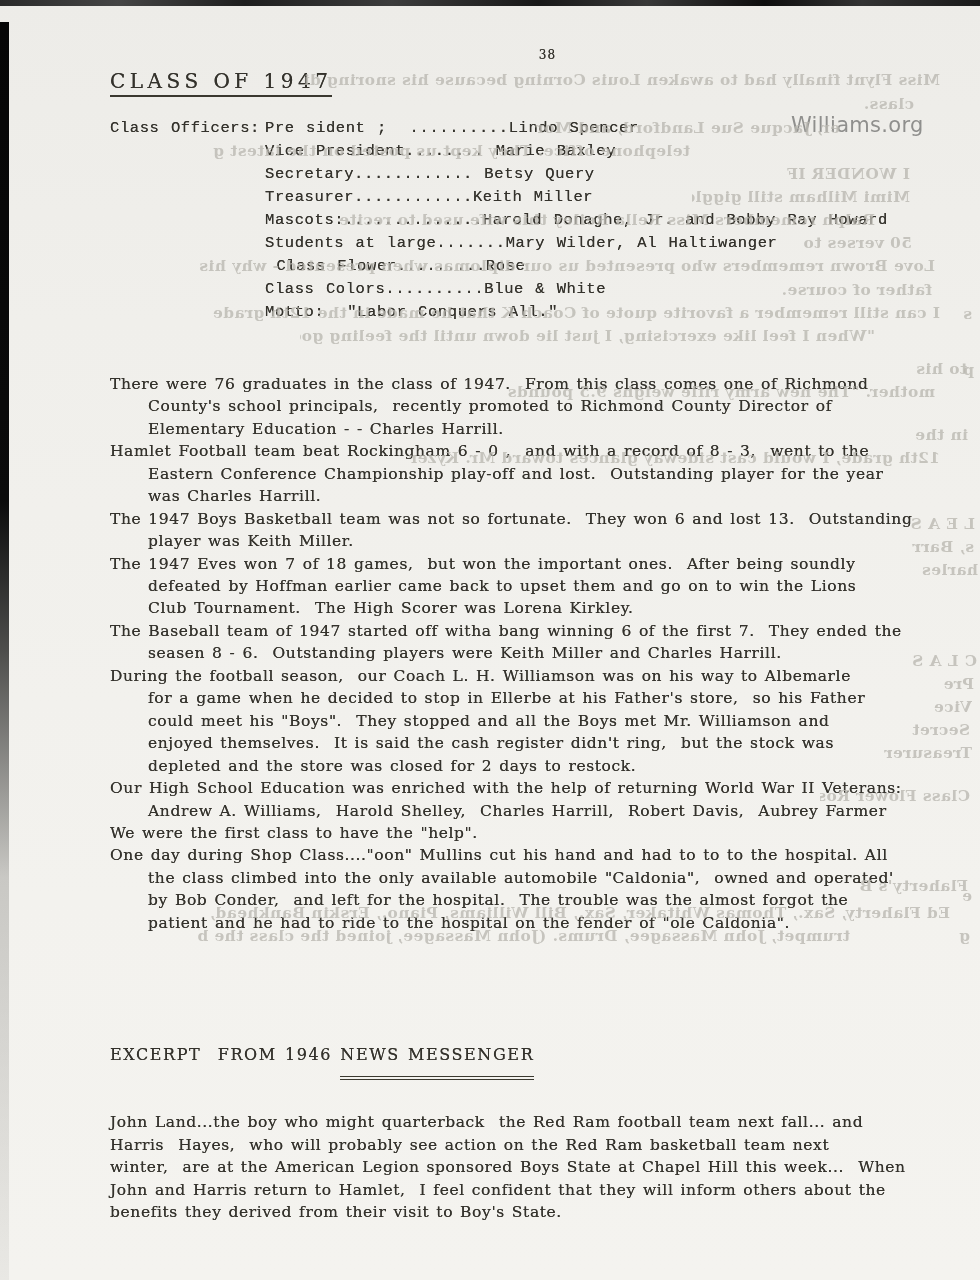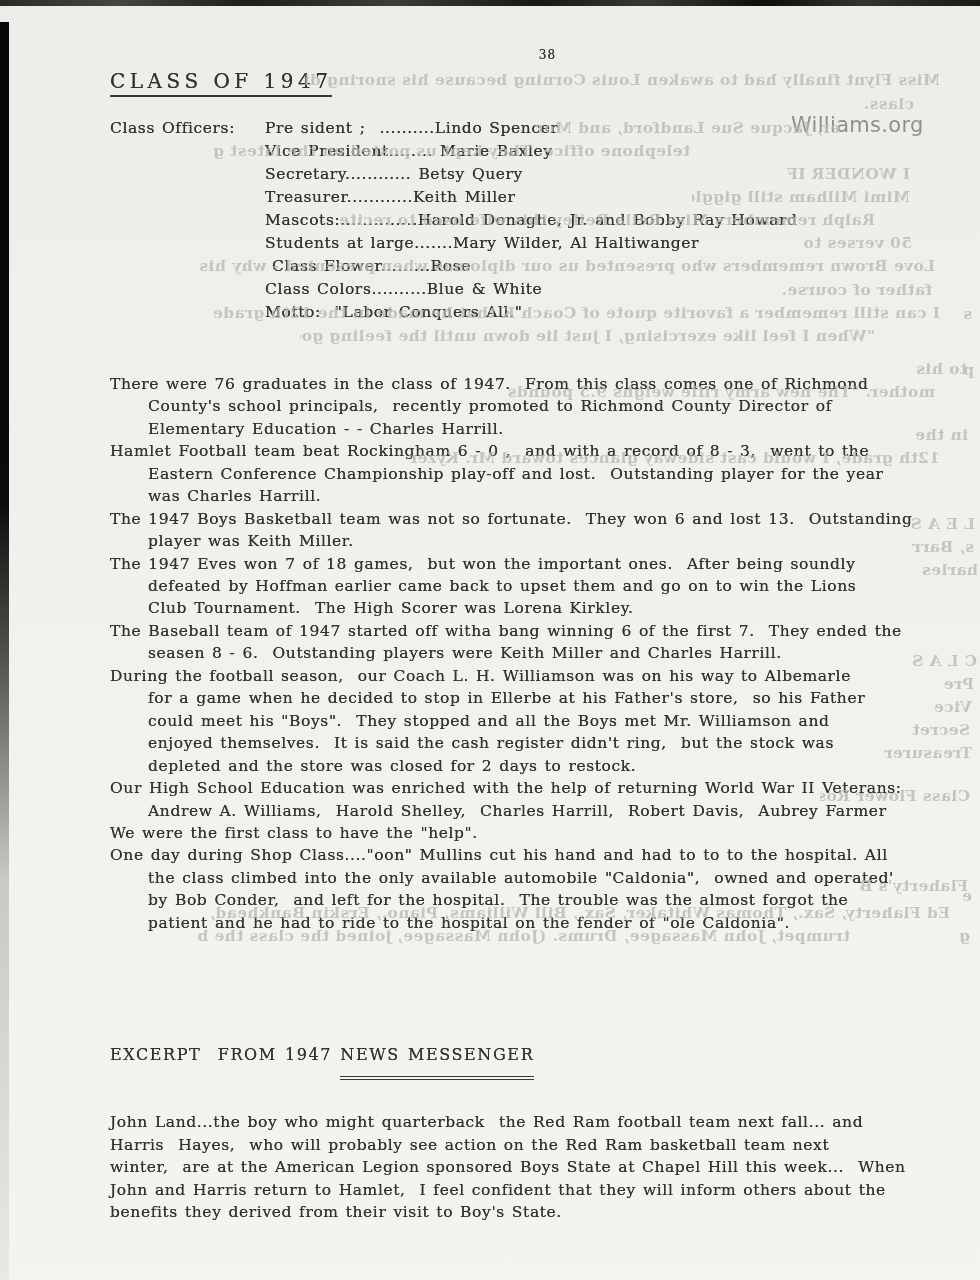--- a/index.html
+++ b/index.html
@@ -10,21 +10,21 @@
     background:linear-gradient(90deg,#2a2a2a 0%,#454545 12%,#1e1e1e 25%,#3c3c3c 40%,#181818 55%,#383838 66%,#0e0e0e 78%,#333 88%,#1a1a1a 100%);}
   .edge-left{position:absolute;top:22px;left:0;width:9px;height:1258px;
     background:linear-gradient(180deg,#060606 0%,#0b0b0b 38%,#4e4e4c 50%,rgba(150,149,145,.45) 68%,rgba(200,199,195,.25) 100%);}
   .ink{text-shadow:0 0 .5px rgba(52,50,44,.85);}
   .page-number{position:absolute;top:48px;left:18px;width:965px;text-align:center;font-size:12px;letter-spacing:1px;padding-left:47px;}
   .title{position:absolute;top:69px;left:110px;font-size:20px;letter-spacing:4.5px;
     border-bottom:2px solid #3a382f;padding-bottom:2px;white-space:pre;}
   .watermark{position:absolute;top:113px;left:791px;font-family:"DejaVu Sans", "Liberation Sans", sans-serif;
     font-size:21px;color:#8f8f8d;letter-spacing:.3px;}
   .officers{position:absolute;top:117px;left:110px;display:flex;font-size:15.5px;line-height:23px;
-    letter-spacing:.6px;word-spacing:1.5px;white-space:pre;}
+    letter-spacing:.6px;word-spacing:1.5px;white-space:pre;font-family:Liberation Mono, monospace;}
   .off-label{width:155px;flex:0 0 auto;}
   .body{position:absolute;top:328px;left:110px;width:848px;font-size:15.5px;line-height:22.45px;
     letter-spacing:.6px;word-spacing:1.5px;white-space:pre;}
   .para .line.cont{padding-left:38px;}
   .spacer{height:20px;}
   .excerpt-heading{letter-spacing:1.6px;font-size:16px;}
   .dbl{border-bottom:4px double #3a382f;padding-bottom:12px;}
   .bleed{position:absolute;transform:scaleX(-1);color:#bab8b1;opacity:.78;font-size:15.3px;line-height:20px;
     letter-spacing:.5px;white-space:nowrap;overflow:hidden;filter:blur(.35px);font-weight:700;
     font-family:"DejaVu Serif", "Liberation Serif", serif;pointer-events:none;}
@@ -41,21 +41,21 @@
   <div class="watermark">Williams.org</div>
 
   <div class="officers ink">
     <div class="off-label">Class Officers:</div>
     <div><div class="line">Pre sident ;  ..........Lindo Spencer</div><div class="line">Vice President........ Marie Baxley</div><div class="line">Secretary............ Betsy Query</div><div class="line">Treasurer............Keith Miller</div><div class="line">Mascots:..............Harold Donaghe, Jr. and Bobby Ray Howard</div><div class="line">Students at large.......Mary Wilder, Al Haltiwanger</div><div class="line"> Class Flower.........Rose</div><div class="line">Class Colors..........Blue &amp; White</div><div class="line">Motto:  "Labor Conquers All."</div></div>
   </div>
 
   <div class="body ink">
     <div><div class="para"><div class="line">There were 76 graduates in the class of 1947.  From this class comes one of Richmond</div><div class="line cont">County's school principals,  recently promoted to Richmond County Director of</div><div class="line cont">Elementary Education - - Charles Harrill.</div></div><div class="para"><div class="line">Hamlet Football team beat Rockingham 6 - 0 ,  and with a record of 8 - 3,  went to the</div><div class="line cont">Eastern Conference Championship play-off and lost.  Outstanding player for the year</div><div class="line cont">was Charles Harrill.</div></div><div class="para"><div class="line">The 1947 Boys Basketball team was not so fortunate.  They won 6 and lost 13.  Outstanding</div><div class="line cont">player was Keith Miller.</div></div><div class="para"><div class="line">The 1947 Eves won 7 of 18 games,  but won the important ones.  After being soundly</div><div class="line cont">defeated by Hoffman earlier came back to upset them and go on to win the Lions</div><div class="line cont">Club Tournament.  The High Scorer was Lorena Kirkley.</div></div><div class="para"><div class="line">The Baseball team of 1947 started off witha bang winning 6 of the first 7.  They ended the</div><div class="line cont">seasen 8 - 6.  Outstanding players were Keith Miller and Charles Harrill.</div></div><div class="para"><div class="line">During the football season,  our Coach L. H. Williamson was on his way to Albemarle</div><div class="line cont">for a game when he decided to stop in Ellerbe at his Father's store,  so his Father</div><div class="line cont">could meet his "Boys".  They stopped and all the Boys met Mr. Williamson and</div><div class="line cont">enjoyed themselves.  It is said the cash register didn't ring,  but the stock was</div><div class="line cont">depleted and the store was closed for 2 days to restock.</div></div><div class="para"><div class="line">Our High School Education was enriched with the help of returning World War II Veterans:</div><div class="line cont">Andrew A. Williams,  Harold Shelley,  Charles Harrill,  Robert Davis,  Aubrey Farmer</div></div><div class="para"><div class="line">We were the first class to have the "help".</div></div><div class="para"><div class="line">One day during Shop Class...."oon" Mullins cut his hand and had to to to the hospital. All</div><div class="line cont">the class climbed into the only available automobile "Caldonia",  owned and operated'</div><div class="line cont">by Bob Conder,  and left for the hospital.  The trouble was the almost forgot the</div><div class="line cont">patient and he had to ride to the hospital on the fender of "ole Caldonia".</div></div></div>
     <div class="spacer"></div>
-    <div class="line excerpt-heading"><span>EXCERPT  FROM 1947 </span><span class="dbl">NEWS MESSENGER</span></div>
+    <div class="line excerpt-heading"><span>EXCERPT  FROM 1946 </span><span class="dbl">NEWS MESSENGER</span></div>
     <div><div class="line">John Land...the boy who might quarterback  the Red Ram football team next fall... and</div><div class="line">Harris  Hayes,  who will probably see action on the Red Ram basketball team next</div><div class="line">winter,  are at the American Legion sponsored Boys State at Chapel Hill this week...  When</div><div class="line">John and Harris return to Hamlet,  I feel confident that they will inform others about the</div><div class="line">benefits they derived from their visit to Boy's State.</div></div>
   </div>
 <div class="bleed" style="left: 268px; top: 70px; width: 672px;">Miss Flynt finally had to awaken Louis Corning because his snoring di</div>
     <div class="bleed" style="left: 828px; top: 94px; width: 86px;">class.</div>
     <div class="bleed" style="left: 140px; top: 118px; width: 700px;">er,  Jacque Sue Landford,  and Mor</div>
     <div class="bleed" style="left: 170px; top: 141px; width: 520px;">telephone office.  They kept us posted on the latest g</div>
     <div class="bleed" style="left: 772px; top: 164px; width: 138px;">I WONDER IF</div>
     <div class="bleed" style="left: 692px; top: 187px; width: 218px;">Mimi Milham still giggles</div>
     <div class="bleed" style="left: 135px; top: 210px; width: 740px;">Ralph remembers Miss Rella Reiley  this wife  used to recite</div>
     <div class="bleed" style="left: 772px; top: 233px; width: 140px;">50 verses to</div>

